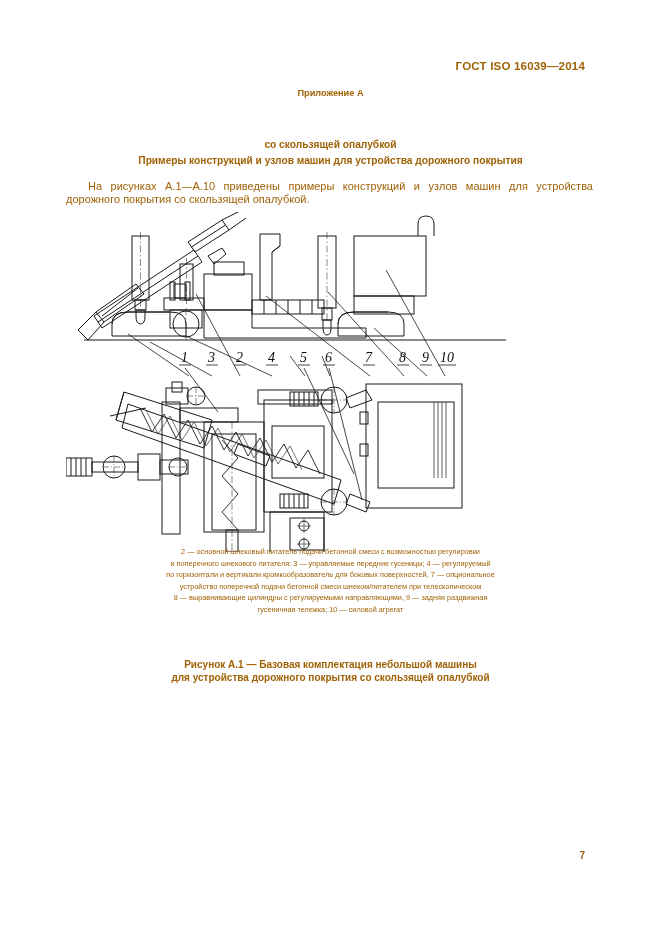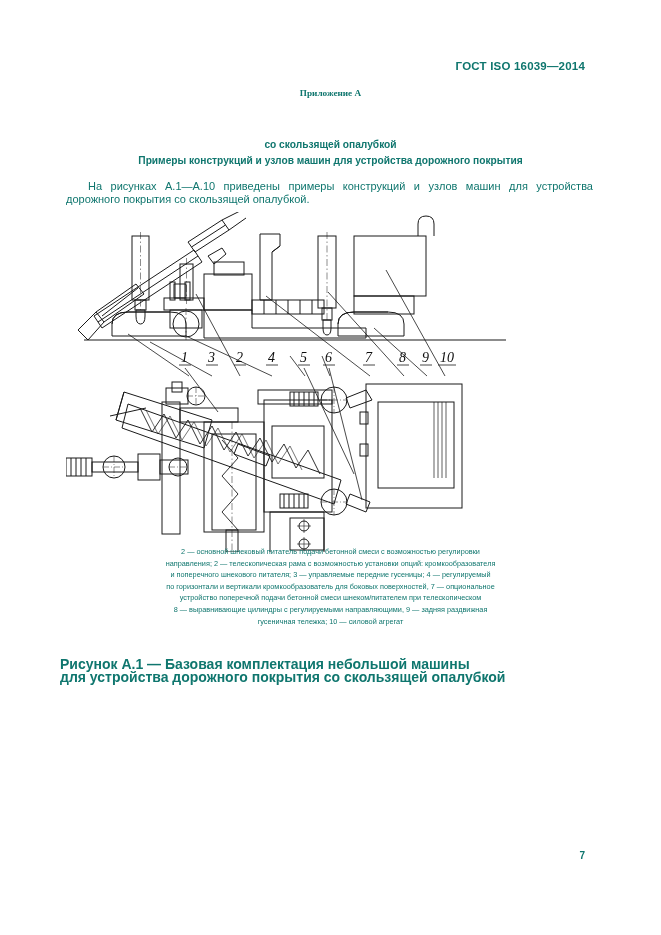--- a/index.html
+++ b/index.html
@@ -7,21 +7,21 @@
     margin: 0;
     padding: 0;
     background: #ffffff;
   }
   .page {
     position: relative;
     width: 661px;
     height: 935px;
     background: #ffffff;
     font-family: "Liberation Sans", sans-serif;
-    color: #0f766e;
+    color: #a16207;
     overflow: hidden;
   }
 
   
   .doc-header {
     position: absolute;
     top: 60px;
     left: 0;
     right: 76px;
     text-align: right;
@@ -33,21 +33,20 @@
   
   .annex {
     position: absolute;
     top: 86px;
     left: 0;
     right: 0;
     text-align: center;
     font-size: 9.2px;
     font-weight: bold;
     line-height: 14px;
-    font-family: Liberation Serif, serif;
   }
   .annex div { display: block; }
 
   
   .main-title {
     position: absolute;
     top: 137px;
     left: 60px;
     right: 60px;
     text-align: center;
@@ -88,21 +87,22 @@
     line-height: 11.6px;
     text-align: center;
   }
 
   
   .fig-caption {
     position: absolute;
     top: 658px;
     left: 60px;
     right: 60px;
-    font-size: 14px;
+    text-align: center;
+    font-size: 10px;
     font-weight: bold;
     line-height: 13px;
   }
 
   
   .page-number {
     position: absolute;
     bottom: 74px;
     right: 76px;
     font-size: 10px;
@@ -364,21 +364,20 @@
             <rect x="294" y="200" width="8" height="12"></rect>
             <rect x="294" y="232" width="8" height="12"></rect>
           </g>
         </g>
       </g>
     </svg>
   </div>
 
   <div class="legend">
     <div>2 —  основной шнековый питатель подачи бетонной смеси с возможностью регулировки</div>
-    <div>направления; 2 —  телескопическая рама с возможностью установки опций: кромкообразователя</div>
     <div>и поперечного шнекового питателя; 3 —  управляемые передние гусеницы; 4 —  регулируемый</div>
     <div>по горизонтали и вертикали кромкообразователь для боковых поверхностей, 7 —  опциональное</div>
     <div>устройство поперечной подачи бетонной смеси шнеком/питателем при телескопическом</div>
     <div>8 —  выравнивающие цилиндры с регулируемыми направляющими, 9 —  задняя раздвижная</div>
     <div>гусеничная тележка; 10 —  силовой агрегат</div>
   </div>
 
   <div class="fig-caption">
     <div>Рисунок А.1 — Базовая комплектация небольшой машины</div>
     <div>для устройства дорожного покрытия со скользящей опалубкой</div>

